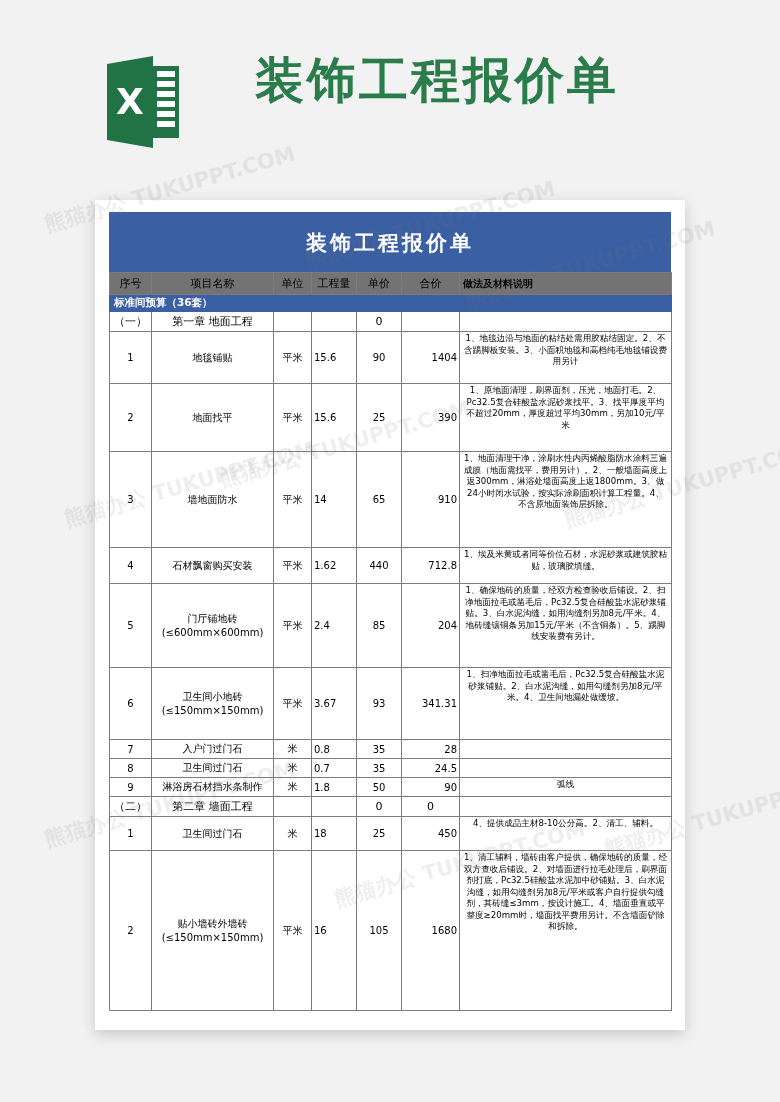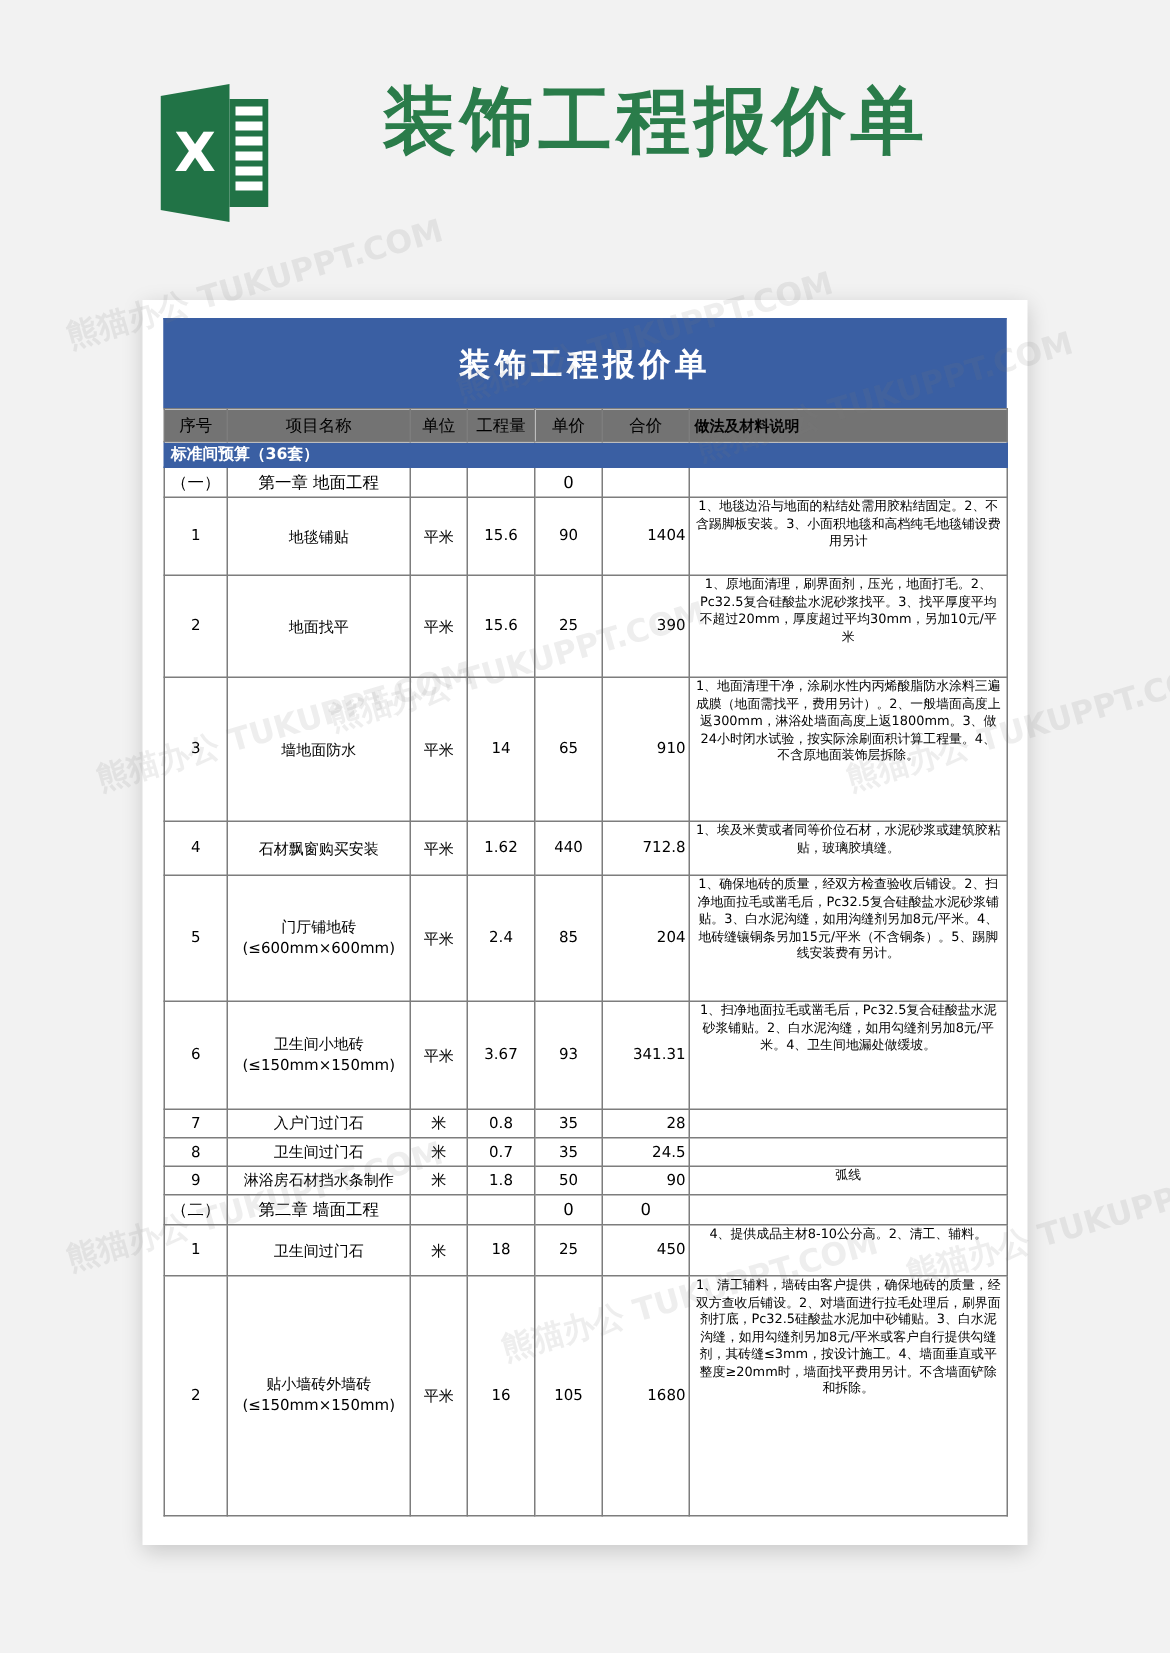--- a/index.html
+++ b/index.html
@@ -135,21 +135,21 @@
     padding-left: 4px;
     border-color: #3A5FA3;
   }
 
   tr.chapter td { height: 20px; text-align: center; font-size: 11px; }
   tr.chapter td.c-name { font-weight: normal; }
 
   td.c-no   { text-align: center; }
   td.c-name { text-align: center; }
   td.c-unit { text-align: center; }
-  td.c-qty  { text-align: center; }
+  td.c-qty  { }
   td.c-price{ text-align: center; }
   td.c-total{ text-align: right; }
   td.c-desc {
     text-align: center;
     font-size: 8.6px;
     line-height: 1.34;
     vertical-align: top;
     padding: 1px 3px 1px 3px;
     letter-spacing: 0px;
   }

